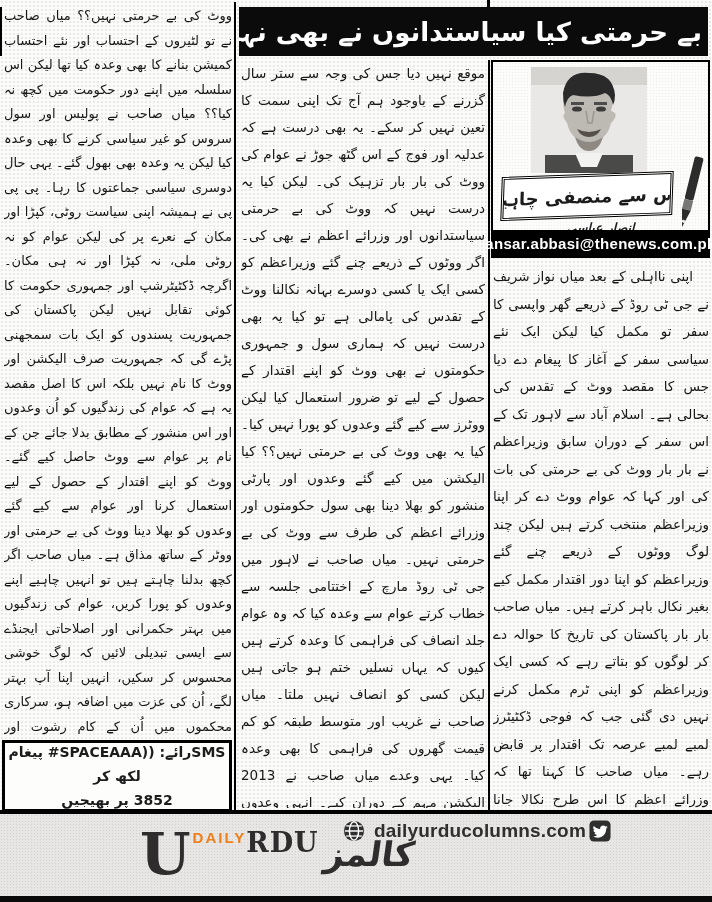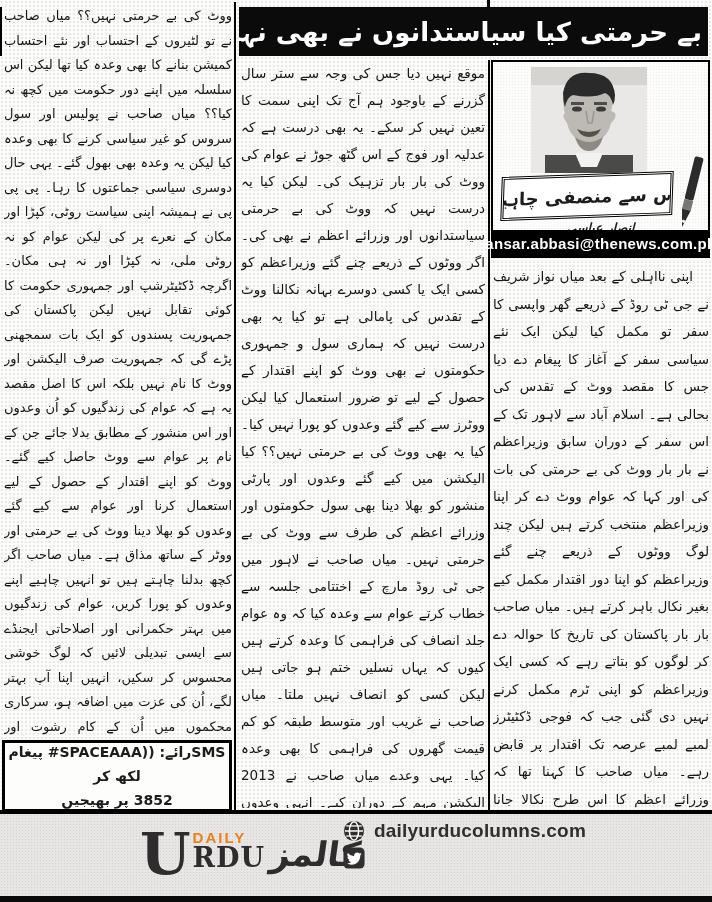--- a/index.html
+++ b/index.html
@@ -96,36 +96,36 @@
     background-image:radial-gradient(rgba(0,0,0,0.09) 0.8px, transparent 1px);
     background-size:3px 3px;
   }
   .bottom-bar { position:absolute; left:0; top:896px; width:712px; height:6px; background:#0a0a0a; }
 
   .logo { position:absolute; left:140px; top:14px; display:flex; align-items:flex-start; }
   .logo-u {
     font-family:"DejaVu Serif", serif; font-weight:bold; font-size:58px; line-height:52px;
     color:#2e2c2d;
   }
-  .logo-stack { display:flex; flex-direction:column; margin-left:2px; margin-top:2px; }
+  .logo-stack { display:flex; flex-direction:row; margin-left:2px; margin-top:2px; }
   .logo-daily {
     font-family:"Liberation Sans", sans-serif; font-weight:bold; font-size:15px;
     color:#ee7f1b; letter-spacing:2px; line-height:15px;
   }
   .logo-rdu {
     font-family:"DejaVu Serif", serif; font-weight:bold; font-size:27px; line-height:26px;
     color:#2e2c2d; letter-spacing:1px;text-align:center;
   }
   .logo-urdu {
     direction:rtl; font-size:34px; font-weight:bold; color:#2e2c2d;
     margin-left:6px; margin-top:6px; transform:skewX(-8deg);
     font-family:"DejaVu Sans", sans-serif; line-height:40px;
   }
 
-  .social { position:absolute; left:343px; top:5px; display:flex; flex-direction:column; gap:3px; }
+  .social { position:absolute; left:343px; top:5px; display:flex; flex-direction:row; gap:3px; }
   .social-row { display:flex; align-items:center; gap:9px; height:24px; cursor:pointer; }
   .social-icon { width:22px; height:22px; flex:0 0 22px; }
   .social-handle {
     font-family:"Liberation Sans", sans-serif; font-weight:bold; font-size:19px;
     color:#2f2f2f; letter-spacing:0.2px; line-height:22px;
   }
 </style>
 </head>
 <body>
 

